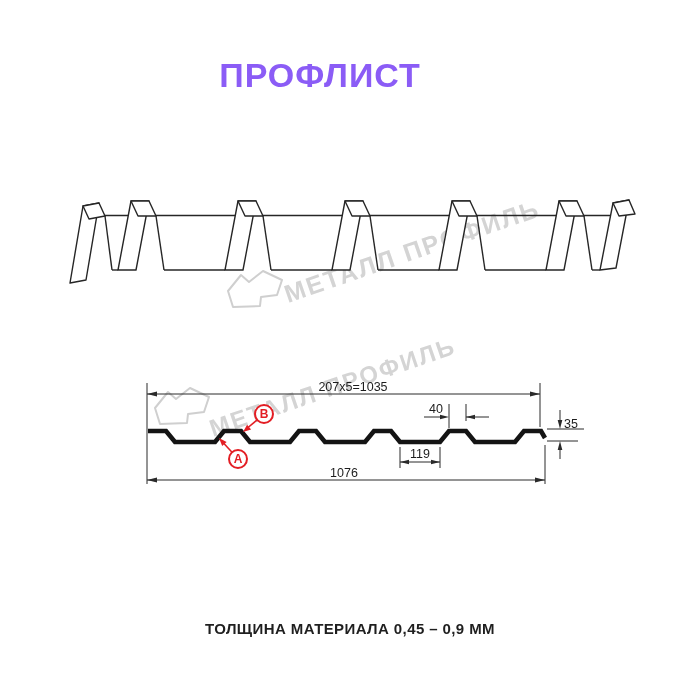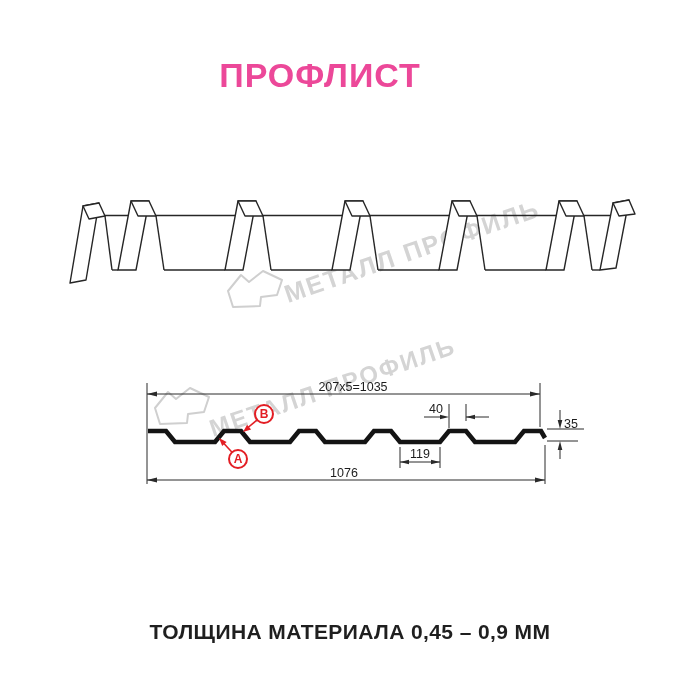--- a/index.html
+++ b/index.html
@@ -1,23 +1,23 @@
 <!DOCTYPE html>
 <html><head>
 <meta charset="utf-8">
 <style>
   html,body{margin:0;padding:0;background:#ffffff;}
   .page{position:relative;width:700px;height:700px;background:#fff;overflow:hidden;
         font-family:"Liberation Sans", sans-serif;}
   .title{position:absolute;top:56px;left:0;width:640px;text-align:center;
-         font-size:34px;font-weight:700;letter-spacing:1px;color:#ec4899;}
+         font-size:34px;font-weight:700;letter-spacing:1px;color:#8b5cf6;}
   .subtitle{position:absolute;top:100px;left:0;width:700px;text-align:center;
             font-size:17px;font-weight:500;letter-spacing:0.5px;color:#1a1a1a;}
   .footer{position:absolute;top:620px;left:0;width:700px;text-align:center;
-          font-size:21px;font-weight:700;letter-spacing:0.4px;color:#1f1f1f;}
+          font-size:15px;font-weight:700;letter-spacing:0.4px;color:#1f1f1f;}
   svg{position:absolute;top:0;left:0;}
   .d3line{stroke:#262626;stroke-width:1.4;fill:none;stroke-linejoin:round;}
   .d3poly{stroke:#262626;stroke-width:1.4;fill:#ffffff;stroke-linejoin:round;}
   .wm{font-family:"Liberation Sans",sans-serif;font-weight:700;fill:#d4d4d4;letter-spacing:2px;}
   .wm1{font-size:25px;}
   .wm2{font-size:24px;}
   .wmlogo{fill:none;stroke:#cfcfcf;stroke-width:2;stroke-linejoin:round;}
   .profile{fill:none;stroke:#141414;stroke-width:4.6;stroke-linejoin:miter;}
   .dimline{stroke:#2a2a2a;stroke-width:1;fill:none;}
   .dimarrow{fill:#2a2a2a;stroke:none;}

